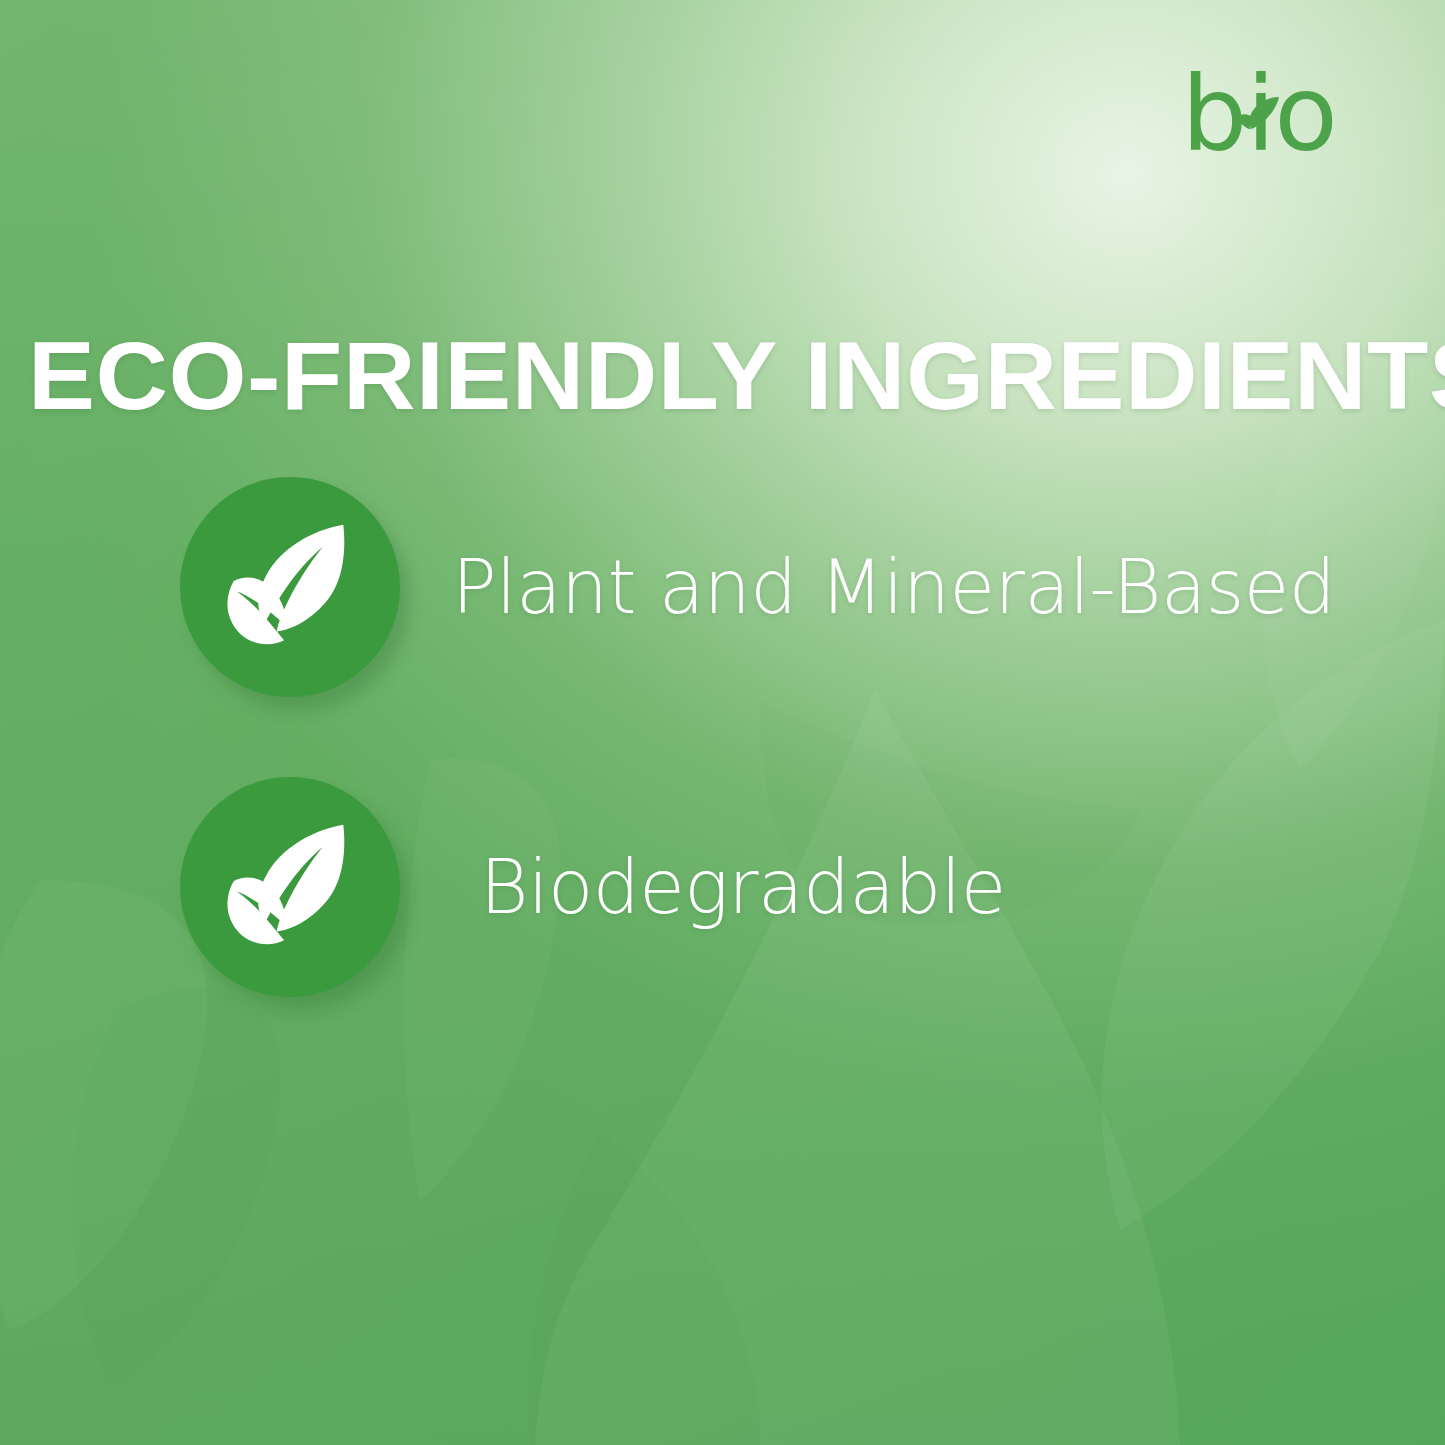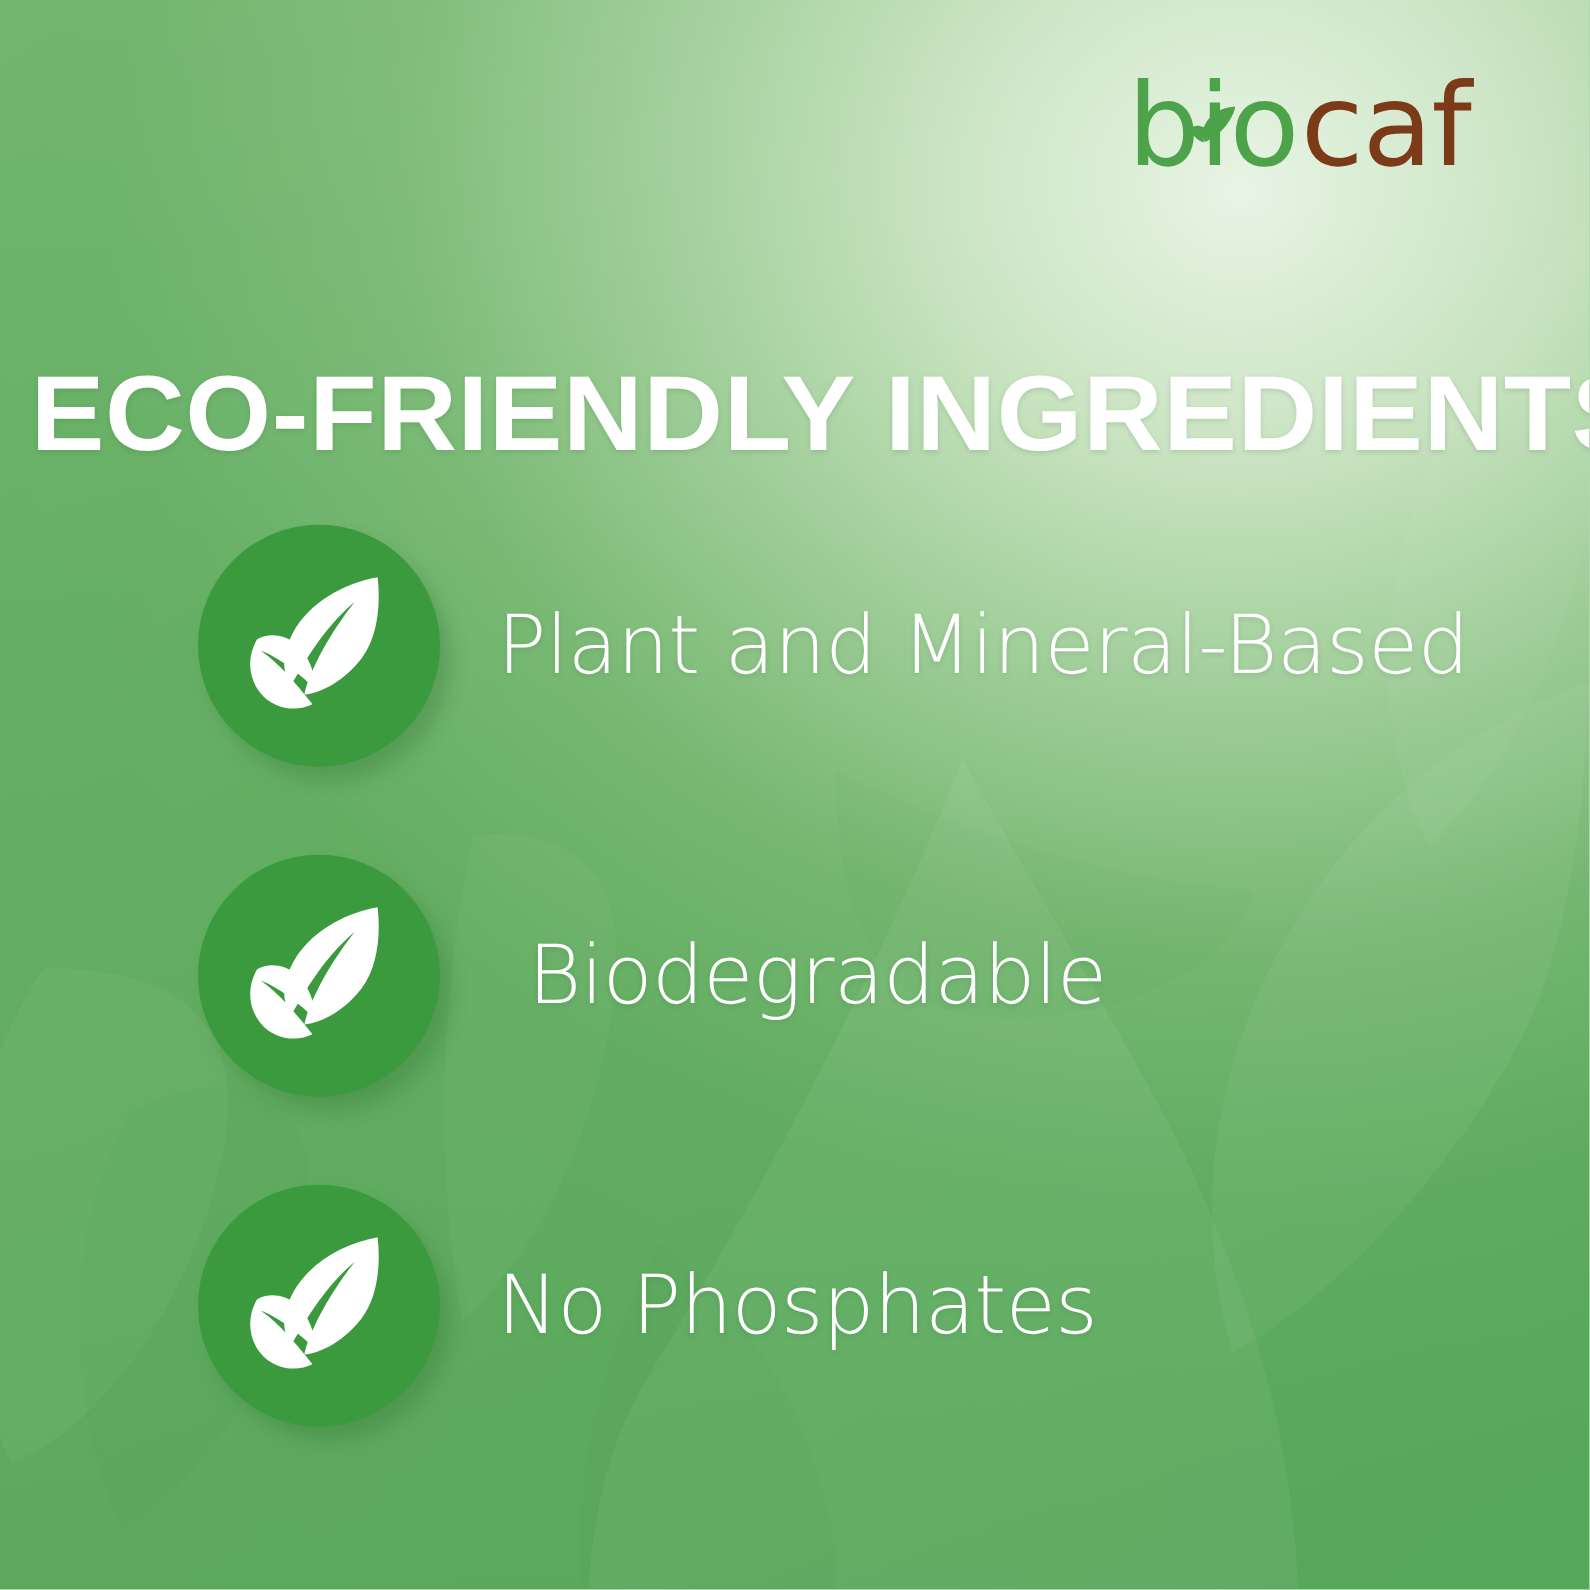--- a/index.html
+++ b/index.html
@@ -191,21 +191,20 @@
   <div class="logo">
     <span class="logo-word logo-bio">
       <span>bio</span>
       <span class="logo-leaf">
         <svg viewBox="0 0 44 40" aria-hidden="true">
           <path d="M41 3 C 30 3, 18 9, 13 20 C 10.5 25.5, 11 31, 13.5 35 C 21 32, 30 25, 35.5 16 C 38.5 11, 40.5 6.5, 41 3 Z" fill="#4da349"></path>
           <path d="M13 22 C 7 19, 2 20, 0 24 C 2.5 30, 7.5 34, 12.5 35.5 C 12 31, 12 26, 13 22 Z" fill="#4da349"></path>
         </svg>
       </span>
     </span>
-    <span class="logo-word logo-caf">caf</span>
   </div>
 
   <h1 class="headline">ECO-FRIENDLY INGREDIENTS</h1>
 
   <div class="features">
 
     <div class="feature-row r1">
       <div class="icon-badge">
         <svg viewBox="0 0 100 100" aria-hidden="true">
           <path d="M86 8 C 64 12, 44 24, 34 42 C 27 55, 27 66, 33 74 C 36 69, 42 58, 50 47 C 58 36, 66 28, 72 23 C 64 33, 54 48, 48 61 C 44 69, 42 75, 41 80 C 52 79, 66 71, 76 58 C 86 45, 88 25, 86 8 Z" fill="#ffffff"></path>
@@ -218,24 +217,15 @@
     <div class="feature-row r2">
       <div class="icon-badge">
         <svg viewBox="0 0 100 100" aria-hidden="true">
           <path d="M86 8 C 64 12, 44 24, 34 42 C 27 55, 27 66, 33 74 C 36 69, 42 58, 50 47 C 58 36, 66 28, 72 23 C 64 33, 54 48, 48 61 C 44 69, 42 75, 41 80 C 52 79, 66 71, 76 58 C 86 45, 88 25, 86 8 Z" fill="#ffffff"></path>
           <path d="M12 46 C 6 56, 6 69, 14 79 C 22 89, 36 91, 46 86 C 42 81, 34 71, 26 63 C 21 58, 17 55, 14 53 C 20 55, 30 61, 38 68 C 43 72, 46 75, 48 78 C 48 68, 44 56, 36 49 C 29 43, 19 42, 12 46 Z" fill="#ffffff"></path>
         </svg>
       </div>
       <div class="feature-label">Biodegradable</div>
     </div>
 
-    <div class="feature-row r3">
-      <div class="icon-badge">
-        <svg viewBox="0 0 100 100" aria-hidden="true">
-          <path d="M86 8 C 64 12, 44 24, 34 42 C 27 55, 27 66, 33 74 C 36 69, 42 58, 50 47 C 58 36, 66 28, 72 23 C 64 33, 54 48, 48 61 C 44 69, 42 75, 41 80 C 52 79, 66 71, 76 58 C 86 45, 88 25, 86 8 Z" fill="#ffffff"></path>
-          <path d="M12 46 C 6 56, 6 69, 14 79 C 22 89, 36 91, 46 86 C 42 81, 34 71, 26 63 C 21 58, 17 55, 14 53 C 20 55, 30 61, 38 68 C 43 72, 46 75, 48 78 C 48 68, 44 56, 36 49 C 29 43, 19 42, 12 46 Z" fill="#ffffff"></path>
-        </svg>
-      </div>
-      <div class="feature-label">No Phosphates</div>
-    </div>
 
   </div>
 </div>
 
 </body></html>

